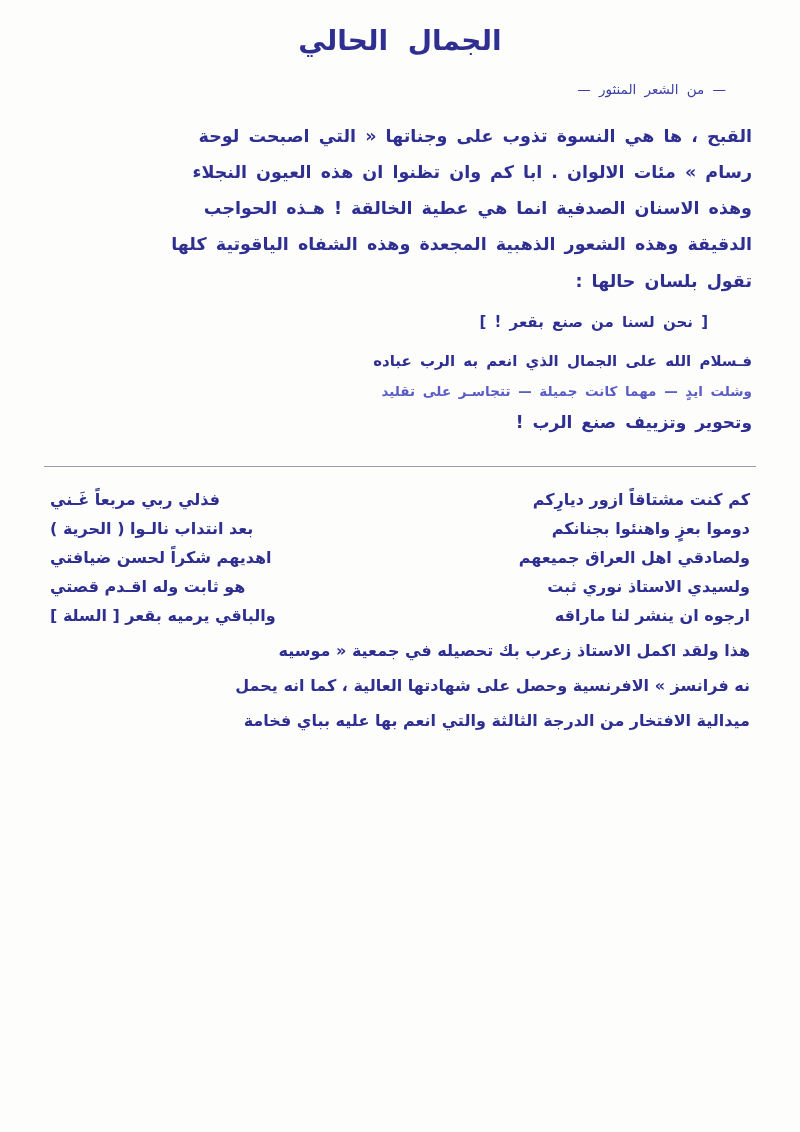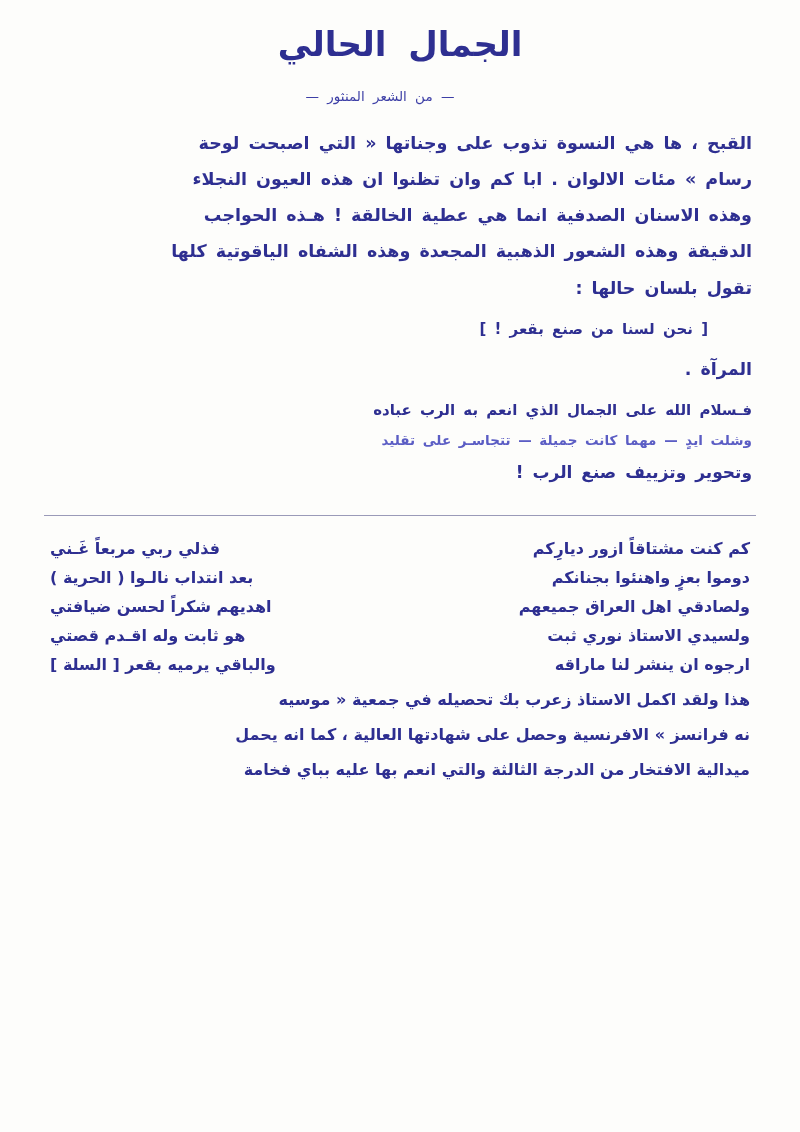--- a/index.html
+++ b/index.html
@@ -28,29 +28,28 @@
     color: #2e2f91;
     font-family: "DejaVu Sans", sans-serif;
     font-weight: 600;
     letter-spacing: 0.2px;
   }
   .ink-light { color: #3d3fa6; }
   .ink-pale  { color: #5b5dc4; }
 
   .title {
     text-align: center;
-    font-size: 34px;
+    font-size: 28px;
     font-weight: 700;
     letter-spacing: 3px;
     margin: 14px 0 0 0;
     word-spacing: 10px;
   }
 
   .subtitle {
-    text-align: center;
     font-size: 14px;
     margin: 24px 0 0 0;
     padding-right: 40px;
     word-spacing: 4px;
   }
 
   .prose {
     margin-top: 22px;
     font-size: 17.5px;
     line-height: 1.95;
@@ -126,21 +125,20 @@
     <p>القبح ، ها هي النسوة تذوب على وجناتها « التي اصبحت لوحة</p>
     <p>رسام » مئات الالوان . ابا كم وان تظنوا ان هذه العيون النجلاء</p>
     <p>وهذه الاسنان الصدفية انما هي عطية الخالقة ! هـذه الحواجب</p>
     <p>الدقيقة وهذه الشعور الذهبية المجعدة وهذه الشفاه الياقوتية كلها</p>
     <p>تقول بلسان حالها :</p>
   </div>
 
   <div class="ink prose small bracketed" style="margin-top:10px;">[ نحن لسنا من صنع بقعر ! ]</div>
 
   <div class="ink prose" style="margin-top:8px;">
-    <p class="line-right">المرآة .</p>
   </div>
 
   <div class="ink prose small" style="margin-top:10px;">
     <p class="line-center">فـسلام الله على الجمال الذي انعم به الرب عباده</p>
     <p class="line-center ink-pale smaller">وشلت ايدٍ — مهما كانت جميلة — تتجاسـر على تقليد</p>
     <p class="line-center" style="font-size:17px;">وتحوير وتزييف صنع الرب !</p>
   </div>
 
   <hr class="divider">
 

